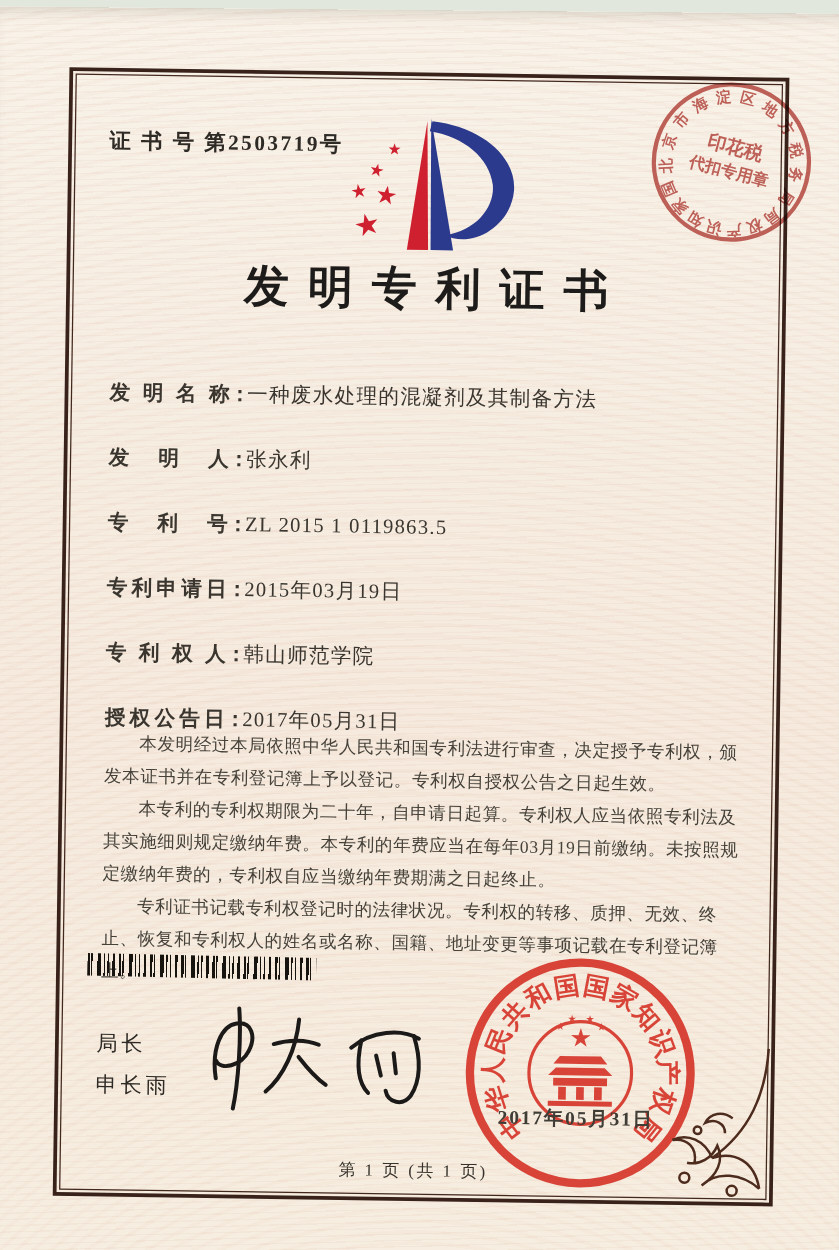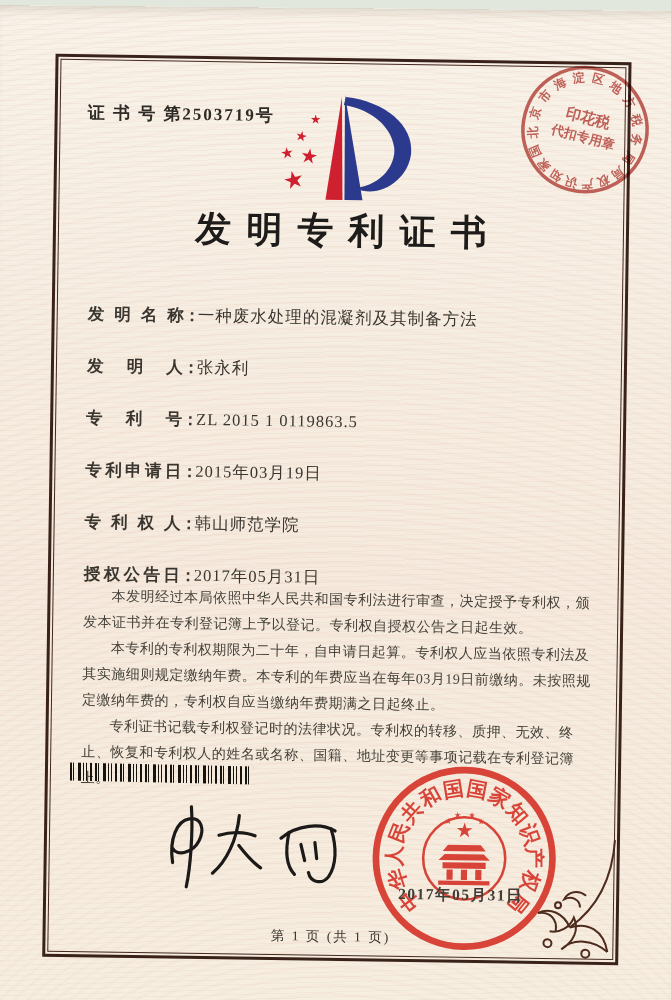--- a/index.html
+++ b/index.html
@@ -196,20 +196,24 @@
     </div>
 
     <div class="paras">
       <p>本发明经过本局依照中华人民共和国专利法进行审查，决定授予专利权，颁发本证书并在专利登记簿上予以登记。专利权自授权公告之日起生效。</p>
       <p>本专利的专利权期限为二十年，自申请日起算。专利权人应当依照专利法及其实施细则规定缴纳年费。本专利的年费应当在每年03月19日前缴纳。未按照规定缴纳年费的，专利权自应当缴纳年费期满之日起终止。</p>
       <p>专利证书记载专利权登记时的法律状况。专利权的转移、质押、无效、终止、恢复和专利权人的姓名或名称、国籍、地址变更等事项记载在专利登记簿上。</p>
     </div>
 
     <div class="barcode"></div>
 
+    <div class="director">
+      <div>局长</div>
+      <div>申长雨</div>
+    </div>
 
     <div class="signature">
       <svg width="210" height="95" viewBox="0 0 210 95" fill="none" stroke="#1c1a18" stroke-width="3.2" stroke-linecap="round" stroke-linejoin="round">
         <path d="M18,62 C14,38 22,20 34,18 C46,16 50,28 44,40 C38,52 22,56 18,48"></path>
         <path d="M36,6 C38,30 36,66 32,86"></path>
         <path d="M84,14 C82,38 72,60 58,72"></path>
         <path d="M64,34 C76,30 90,30 100,34"></path>
         <path d="M84,44 C92,54 100,62 106,66"></path>
         <path d="M126,36 C142,22 166,20 180,28"></path>
         <path d="M134,30 C130,50 132,64 140,72"></path>

